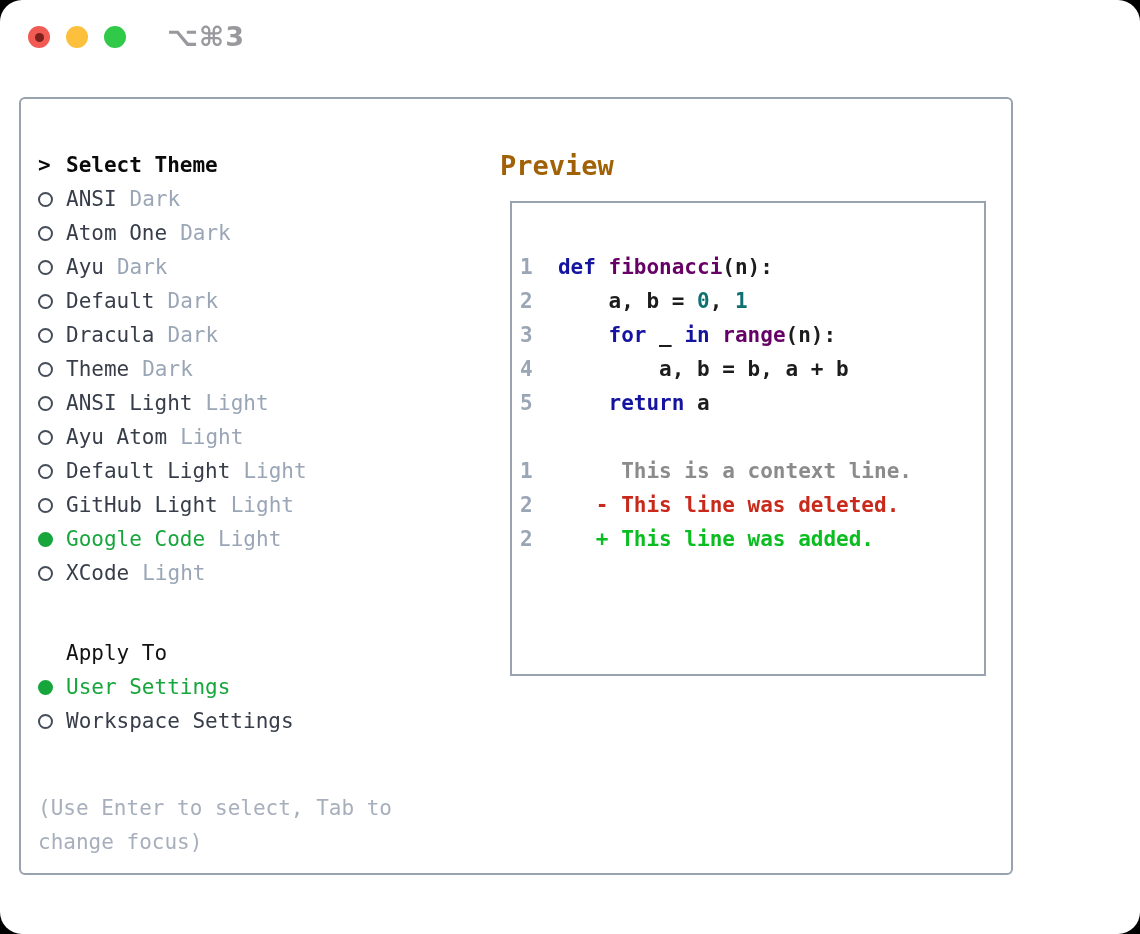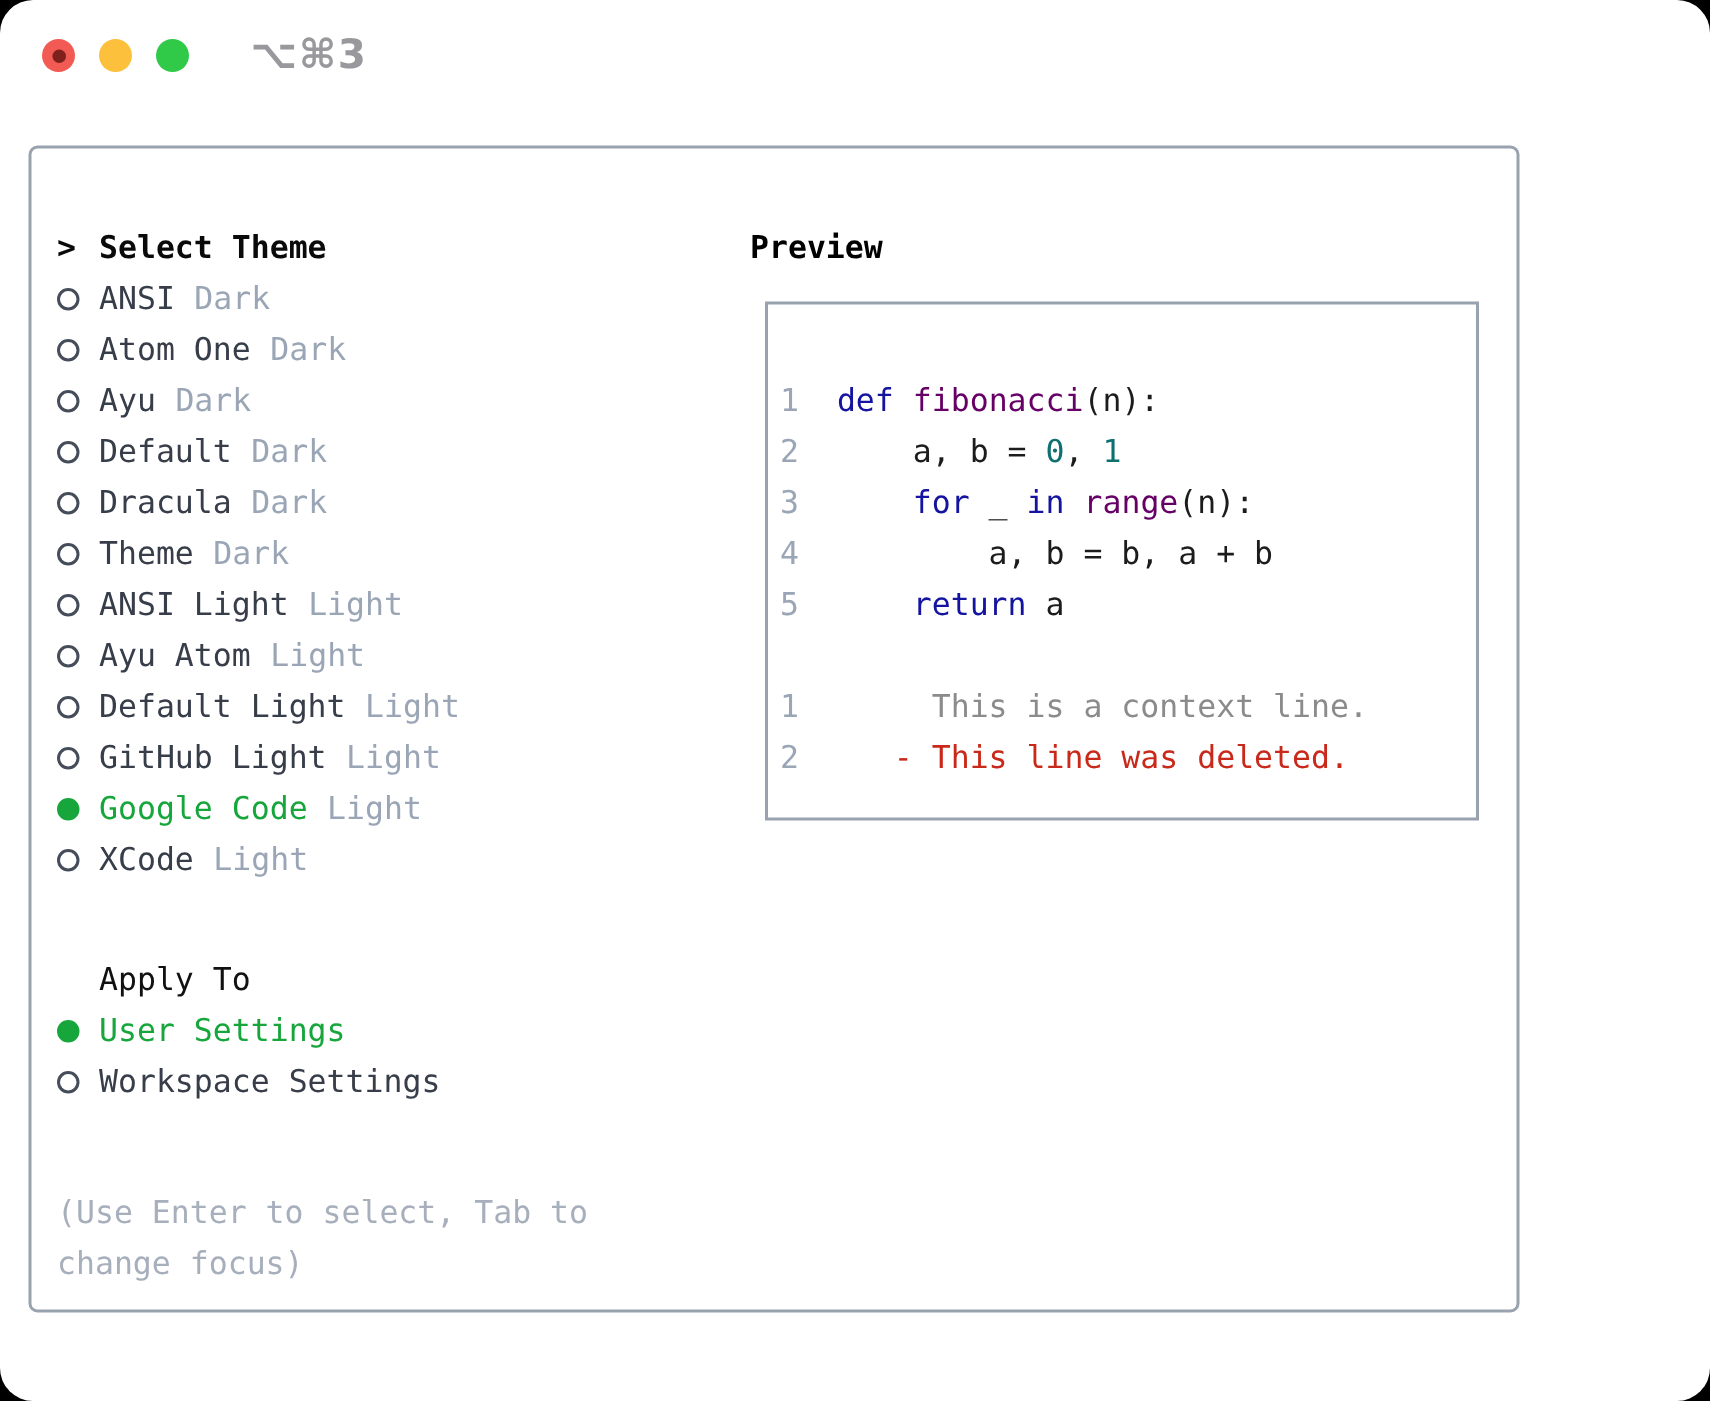--- a/index.html
+++ b/index.html
@@ -38,24 +38,24 @@
   }
   .selected .radio{border-color:var(--accent_green);background:var(--accent_green);}
   .name{color:var(--name);}
   .selected .name{color:var(--accent_green);}
   .tag{color:var(--tag);margin-left:13px;}
   .apply{margin-top:46px;}
   .hint{margin-top:53px;color:var(--hint);}
   .hint div{height:34px;display:flex;align-items:center;}
   
   .preview-col{position:absolute;left:479px;top:49px;}
-  .preview-title{height:34px;display:flex;align-items:center;font-size:21px;font-weight:bold;color:#000000;}
+  .preview-title{height:34px;display:flex;align-items:center;font-size:27px;font-weight:bold;color:#a16207;}
   .preview-box{
-    margin-top:19px;margin-left:10px;width:476px;height:346px;box-sizing:border-box;
-    border:2px solid var(--border);padding:47px 8px 0 8px;
+    margin-top:19px;margin-left:10px;width:476px;height:475px;box-sizing:border-box;
+    border:2px solid var(--border);padding:47px 8px 0 8px;font-weight:bold;
   }
   .code-line{height:34px;line-height:34px;white-space:pre;font-size:21px;}
   .ln{display:inline-block;width:3ch;color:var(--linenum);}
   .c-kw{color:var(--kw);}
   .c-fn{color:var(--fn);}
   .c-nu{color:var(--nu);}
   .c-pl{color:var(--pl);}
   .c-ctx{color:var(--ctx);}
   .c-del{color:var(--del);}
   .c-add{color:var(--add);}
@@ -186,17 +186,18 @@
       <div class="preview-title">Preview</div>
       <div class="preview-box" id="code-box">
           <div class="code-line"><span class="ln">1</span><span class="c-kw">def</span><span class="c-pl"> </span><span class="c-fn">fibonacci</span><span class="c-pl">(n):</span></div>
           <div class="code-line"><span class="ln">2</span><span class="c-pl">    a, b = </span><span class="c-nu">0</span><span class="c-pl">, </span><span class="c-nu">1</span></div>
           <div class="code-line"><span class="ln">3</span><span class="c-pl">    </span><span class="c-kw">for</span><span class="c-pl"> _ </span><span class="c-kw">in</span><span class="c-pl"> </span><span class="c-fn">range</span><span class="c-pl">(n):</span></div>
           <div class="code-line"><span class="ln">4</span><span class="c-pl">        a, b = b, a + b</span></div>
           <div class="code-line"><span class="ln">5</span><span class="c-pl">    </span><span class="c-kw">return</span><span class="c-pl"> a</span></div>
           <div class="code-line"><span class="ln"></span></div>
           <div class="code-line"><span class="ln">1</span><span class="c-ctx">     This is a context line.</span></div>
           <div class="code-line"><span class="ln">2</span><span class="c-del">   - This line was deleted.</span></div>
+          <div class="code-line"><span class="ln">2</span><span class="c-add">   + This line was added.</span></div>
         </div>
     </div>
 
   </div>
 </div>
 
 </body></html>

